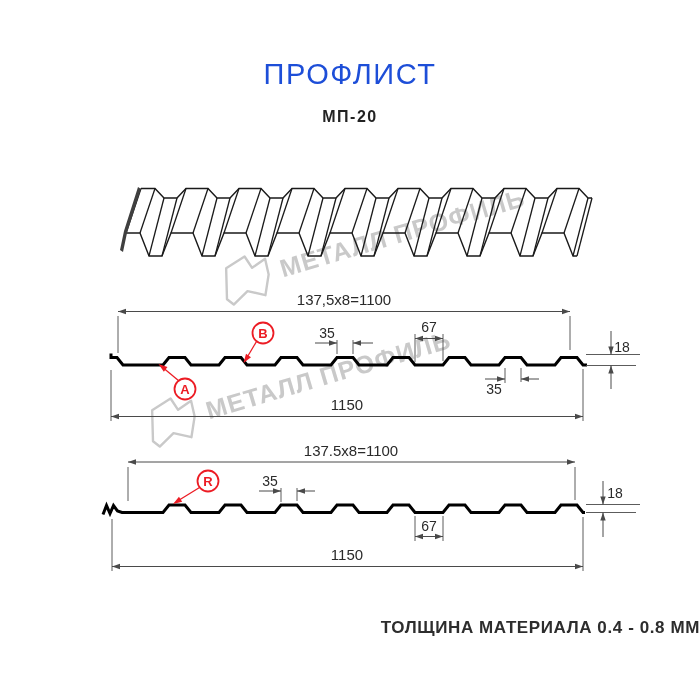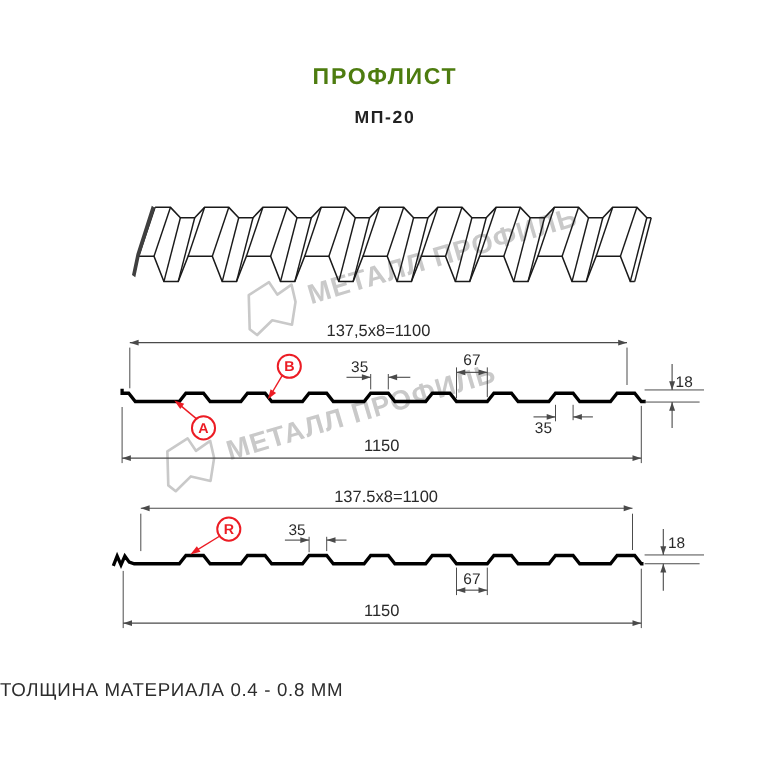--- a/index.html
+++ b/index.html
@@ -1,25 +1,25 @@
 <!DOCTYPE html>
 <html><head>
 <meta charset="utf-8">
 <style>
   html,body{margin:0;padding:0;}
   body{
     width:700px;height:700px;position:relative;background:#ffffff;
     font-family:"Liberation Sans","DejaVu Sans",sans-serif;overflow:hidden;
   }
   .hdr{position:absolute;left:0;top:58px;width:700px;text-align:center;z-index:3;}
-  .title{font-size:21px;font-weight:700;letter-spacing:1.5px;color:#4d7c0f;}
+  .title{font-size:29px;font-weight:400;letter-spacing:1.5px;color:#1d4ed8;}
   .subtitle{margin-top:17px;font-size:16px;font-weight:600;letter-spacing:1.5px;color:#222;}
   .note{
-    position:absolute;left:0;top:618px;width:700px;text-align:left;z-index:3;
-    font-size:17px;font-weight:400;letter-spacing:.6px;color:#2d2d2d;
+    position:absolute;left:0;top:618px;width:700px;text-align:right;z-index:3;
+    font-size:17px;font-weight:700;letter-spacing:.6px;color:#2d2d2d;
   }
   .wm{
     position:absolute;display:flex;align-items:center;gap:8px;z-index:0;
     transform-origin:0 100%;transform:rotate(-16.5deg);pointer-events:none;
   }
   .wm-text{font-size:25px;font-weight:700;letter-spacing:1px;color:#c9c9c9;white-space:nowrap;}
   #wm1{left:226px;top:262px;}
   #wm2{left:152px;top:404px;}
   #draw{position:absolute;left:0;top:0;z-index:1;}
   svg text{font-family:"Liberation Sans","DejaVu Sans",sans-serif;}

